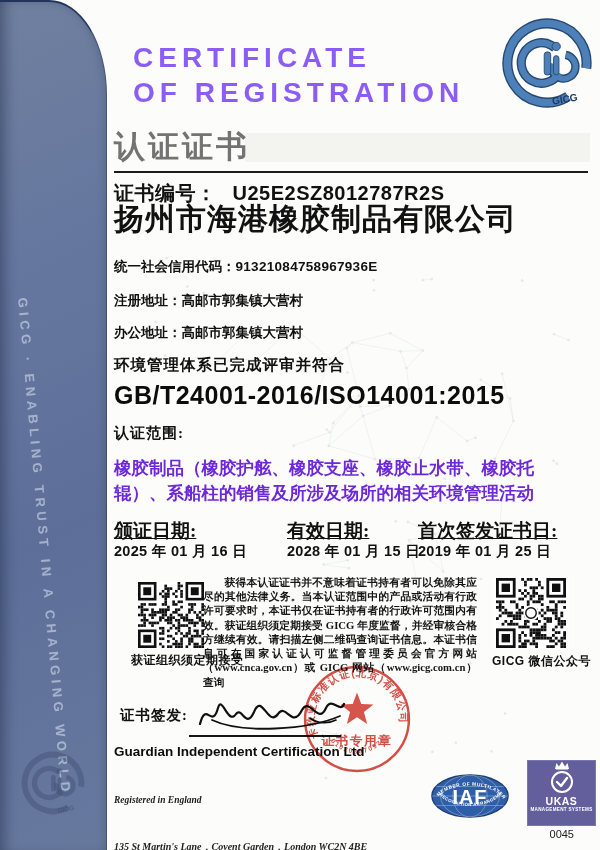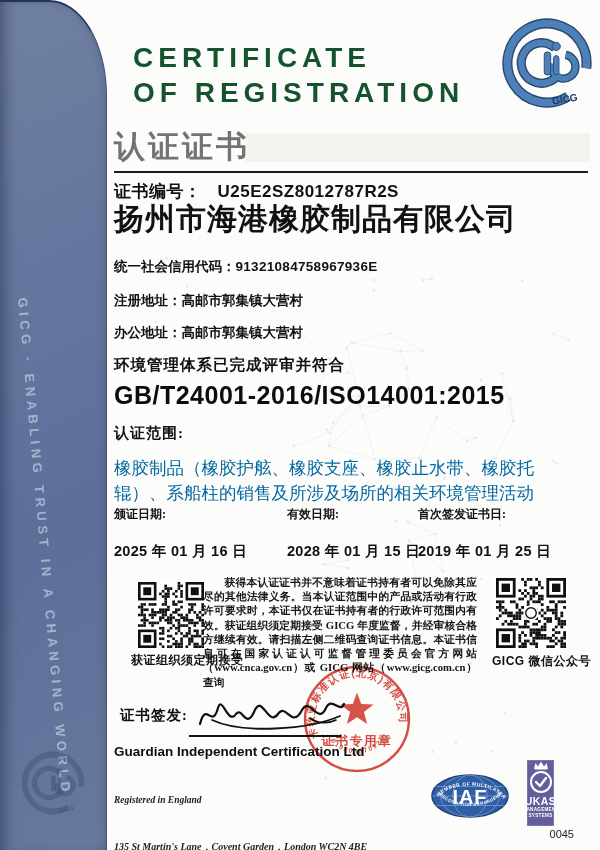--- a/index.html
+++ b/index.html
@@ -13,57 +13,57 @@
         box-shadow:inset 10px 0 14px -6px rgba(20,30,60,.45), inset -6px 0 10px -6px rgba(20,30,60,.25);}
   .band-text{position:absolute;left:30px;top:295px;transform:rotate(85deg);transform-origin:0 0;
         white-space:nowrap;font-size:13px;letter-spacing:4.5px;font-weight:bold;
         color:rgba(223,232,248,.55);}
   .band-logo{position:absolute;left:20px;top:748px;opacity:.55;}
   
   .wm{position:absolute;left:0;top:0;z-index:1;pointer-events:none;}
   .scan-shade{position:absolute;left:245px;top:133px;width:345px;height:29px;background:#ececea;opacity:.6;z-index:1;}
   
   .content{position:absolute;left:0;top:0;width:600px;height:850px;z-index:4;}
-  .title{position:absolute;left:133px;font-size:28px;font-weight:800;letter-spacing:5px;color:#14532d;}
+  .title{position:absolute;left:133px;font-size:28px;font-weight:800;letter-spacing:5px;color:#8b5cf6;}
   .t1{top:42px;} .t2{top:77px;}
   .gicg-logo{position:absolute;left:501px;top:17px;}
   .cn-title{position:absolute;left:114px;top:126px;font-size:31px;font-weight:800;color:#737373;letter-spacing:3px;z-index:2;}
   .rule{position:absolute;left:114px;top:171px;width:474px;height:2px;background:#1c1c1c;}
   .row{position:absolute;left:114px;}
-  .certno{top:180px;font-size:17px;font-weight:bold;letter-spacing:.5px;}
+  .certno{top:180px;font-size:20px;font-weight:bold;letter-spacing:.5px;}
   .certno .val{margin-left:16px;}
   .serif{font-family:"Liberation Serif","DejaVu Serif",serif;}
   .company{top:199px;font-size:30px;font-weight:bold;letter-spacing:1px;}
   .meta{font-size:13.5px;font-weight:bold;}
   .credit{top:258px;} .regaddr{top:292px;} .offaddr{top:324px;}
   .meta .val{font-family:"Liberation Sans",sans-serif;letter-spacing:.3px;}
   .statement{top:355px;font-size:15.5px;font-weight:bold;letter-spacing:1px;}
   .standard{top:381px;font-size:25px;font-weight:800;letter-spacing:.5px;color:#0c0c0c;}
   .scope-label{top:424px;font-size:15px;font-weight:bold;letter-spacing:1px;}
-  .scope{top:456px;width:468px;font-size:17.5px;font-weight:400;line-height:1.42;color:#0369a1;}
+  .scope{top:456px;width:468px;font-size:17.5px;font-weight:700;line-height:1.42;color:#6d28d9;}
   .datecol{position:absolute;}
   .dc1{left:114px;} .dc2{left:287px;} .dc3{left:418px;}
-  .datecol .lbl{position:absolute;top:506px;font-size:12px;font-weight:bold;white-space:nowrap;}
+  .datecol .lbl{position:absolute;top:518px;font-size:19px;font-weight:bold;white-space:nowrap;text-decoration:underline;}
   .datecol .dval{position:absolute;top:542px;font-size:14.5px;font-weight:800;white-space:nowrap;letter-spacing:.3px;}
   .qr{position:absolute;background:#fff;}
   .qr-left{left:138px;top:582px;}
   .qr-right{left:493px;top:578px;}
   .qr-label{position:absolute;font-size:12px;font-weight:800;letter-spacing:.5px;white-space:nowrap;}
   .ql-left{left:131px;top:652px;} .ql-right{left:492px;top:653px;}
   .notice{position:absolute;left:203px;top:575px;width:274px;font-size:10.7px;font-weight:bold;
           line-height:1.33;text-align:justify;text-indent:2em;color:#151515;}
   .sign-label{position:absolute;left:114px;top:706px;font-size:14.5px;font-weight:bold;letter-spacing:1px;margin-left:6px;}
   .sign-line{position:absolute;left:189px;top:735px;width:152px;height:2px;background:#161616;}
   .signature{position:absolute;left:190px;top:684px;}
   .seal{position:absolute;left:301px;top:663px;opacity:.9;mix-blend-mode:multiply;}
   .issuer{position:absolute;left:114px;top:744px;line-height:1.25;}
   .issuer .nm{font-size:13.5px;font-weight:800;color:#0d0d0d;}
   .issuer .it{font-style:italic;font-size:9.5px;font-weight:bold;color:#222;margin-top:34px;}
   .iaf{position:absolute;left:430px;top:772px;}
-  .ukas{position:absolute;left:527px;top:760px;width:27px;height:66px;background:#635f9d;
+  .ukas{position:absolute;left:527px;top:760px;width:69px;height:66px;background:#635f9d;
         display:flex;flex-direction:column;align-items:center;justify-content:flex-start;
         box-shadow:inset 0 0 0 1px rgba(255,255,255,.15);}
   .ukas .nm{color:#fff;font-size:10.5px;font-weight:800;letter-spacing:.5px;margin-top:1px;}
   .ukas .sub{color:#fff;font-size:4.6px;font-weight:bold;text-align:center;line-height:1.3;letter-spacing:.3px;}
   .ukas-num{position:absolute;left:527px;top:828px;width:47px;text-align:right;font-size:11px;color:#222;}
 </style>
 </head>
 <body>
 
 <div class="page">

